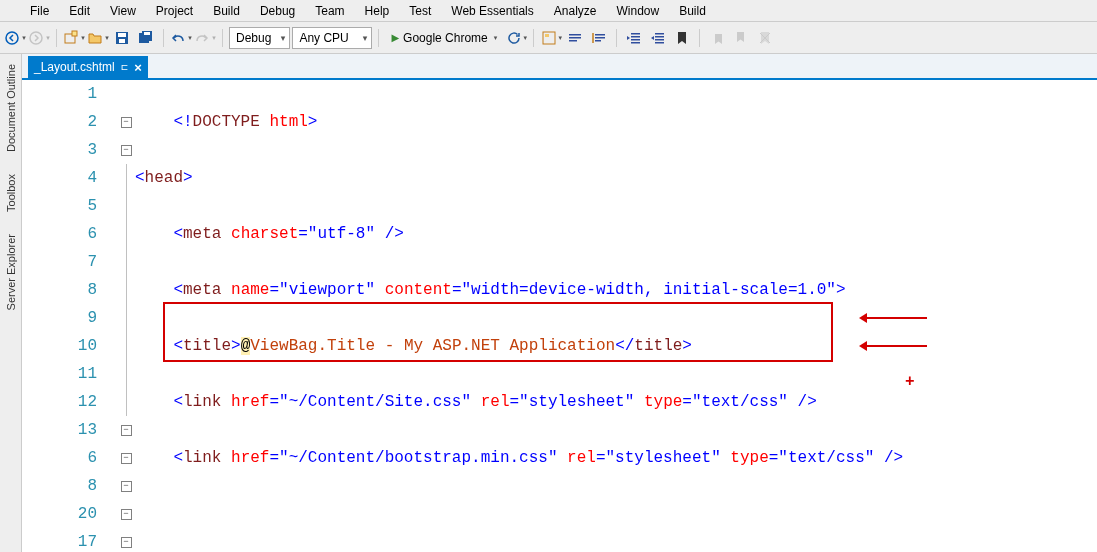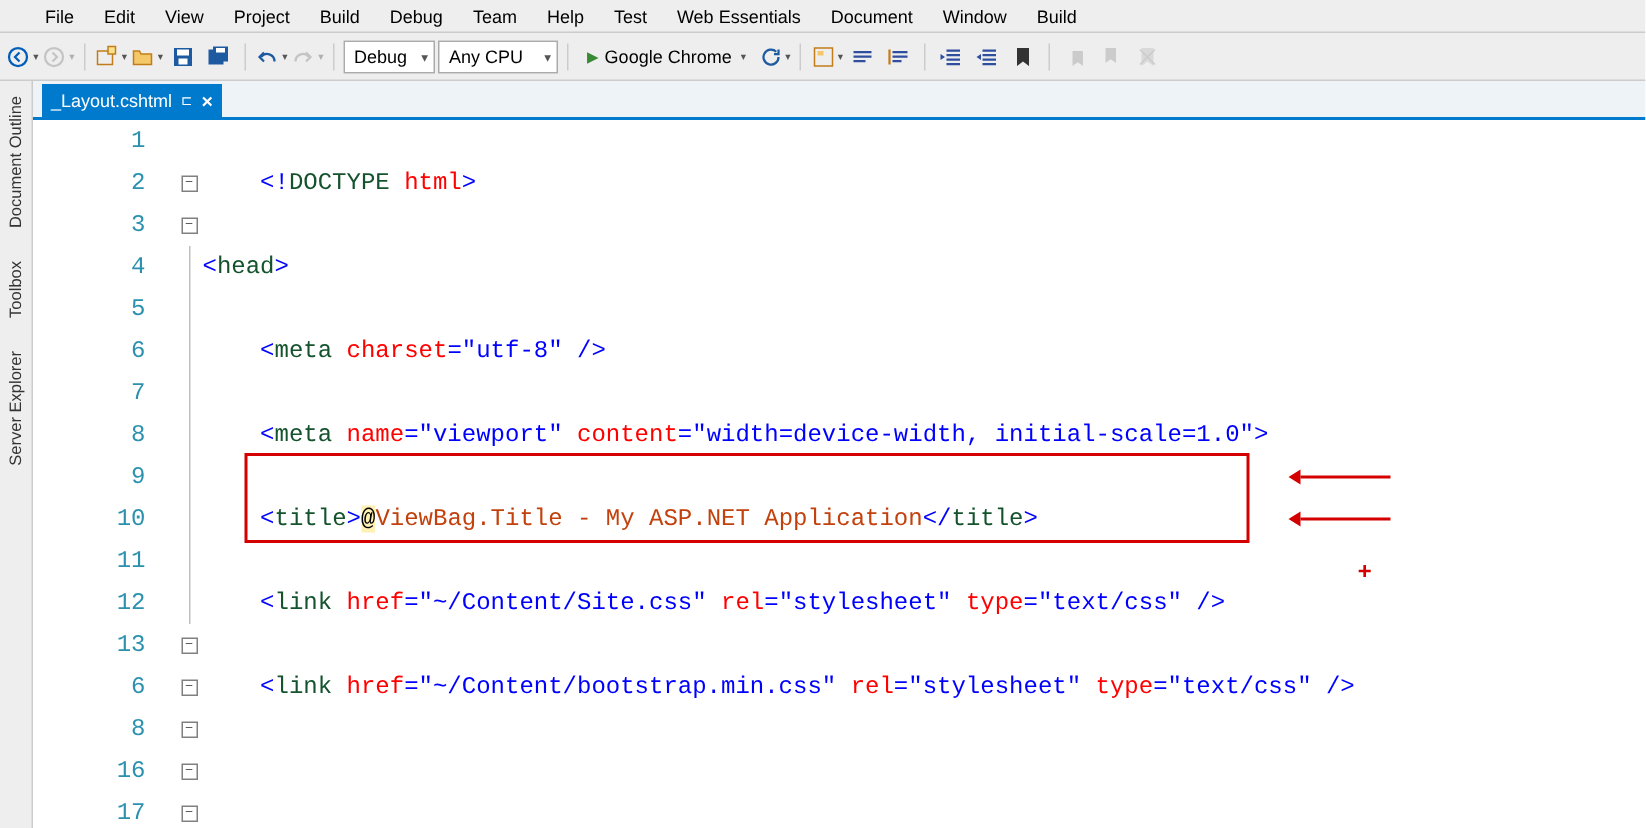--- a/index.html
+++ b/index.html
@@ -28,21 +28,21 @@
 .editor-wrap { position: absolute; left: 22px; top: 78px; right: 0; bottom: 0; border-top: 2px solid #007acc; background: #fff; display: flex; font-family: Consolas, "Courier New", monospace; font-size: 16px; line-height: 28px; }
 .gutter { width: 95px; text-align: right; padding-right: 20px; color: #2b91af; background: #fff; user-select: none; }
 .gutter .ln { height: 28px; }
 .fold-col { width: 18px; background: #fff; color: #808080; font-size: 11px; user-select: none; }
 .fold-col .fc { height: 28px; display: flex; align-items: center; justify-content: center; position: relative; }
 .fold-col .box { width: 11px; height: 11px; border: 1px solid #808080; background: #fff; font-size: 9px; line-height: 9px; text-align: center; color: #555; }
 .fold-col .line { width: 1px; height: 28px; background: #c0c0c0; }
 .code-area { flex: 1; position: relative; white-space: pre; overflow: hidden; }
 .code-area .cl { height: 28px; }
 .blue { color: #0000ff; }
-.maroon { color: #14532d; }
+.maroon { color: #7f1d1d; }
 .red { color: #ff0000; }
 .black { color: #c2410c; }
 .hl { background: #fff0b3; }
 
 .annot-box { position: absolute; border: 2px solid #d40000; pointer-events: none; }
 .annot-arrow { position: absolute; height: 2px; background: #d40000; pointer-events: none; }
 .annot-arrow::before { content: ''; position: absolute; left: -8px; top: -4px; border-top: 5px solid transparent; border-bottom: 5px solid transparent; border-right: 8px solid #d40000; }
 .annot-plus { position: absolute; color: #d40000; font-size: 16px; font-weight: bold; pointer-events: none; }
 
 svg.icon { width: 16px; height: 16px; }
@@ -54,21 +54,21 @@
   <div class="menubar-item">File</div>
   <div class="menubar-item">Edit</div>
   <div class="menubar-item">View</div>
   <div class="menubar-item">Project</div>
   <div class="menubar-item">Build</div>
   <div class="menubar-item">Debug</div>
   <div class="menubar-item">Team</div>
   <div class="menubar-item">Help</div>
   <div class="menubar-item">Test</div>
   <div class="menubar-item">Web Essentials</div>
-  <div class="menubar-item">Document</div>
+  <div class="menubar-item">Analyze</div>
   <div class="menubar-item">Window</div>
   <div class="menubar-item">Build</div>
 </div>
 
 <div class="toolbar">
   <div class="tb-btn">
       <svg class="icon" viewBox="0 0 16 16">
         <circle cx="8" cy="8" r="6" fill="none" stroke="#005dba" stroke-width="1.5"></circle>
         <path d="M9 5l-3 3 3 3" fill="none" stroke="#005dba" stroke-width="1.5"></path>
       </svg>
@@ -230,21 +230,21 @@
     <div class="ln">6</div>
     <div class="ln">7</div>
     <div class="ln">8</div>
     <div class="ln">9</div>
     <div class="ln">10</div>
     <div class="ln">11</div>
     <div class="ln">12</div>
     <div class="ln">13</div>
     <div class="ln">6</div>
     <div class="ln">8</div>
-    <div class="ln">16</div>
+    <div class="ln">20</div>
     <div class="ln">17</div>
   </div>
   <div class="fold-col">
     <div class="fc"></div>
     <div class="fc">
         <div class="box">−</div>
       </div>
     <div class="fc">
         <div class="box">−</div>
       </div>

